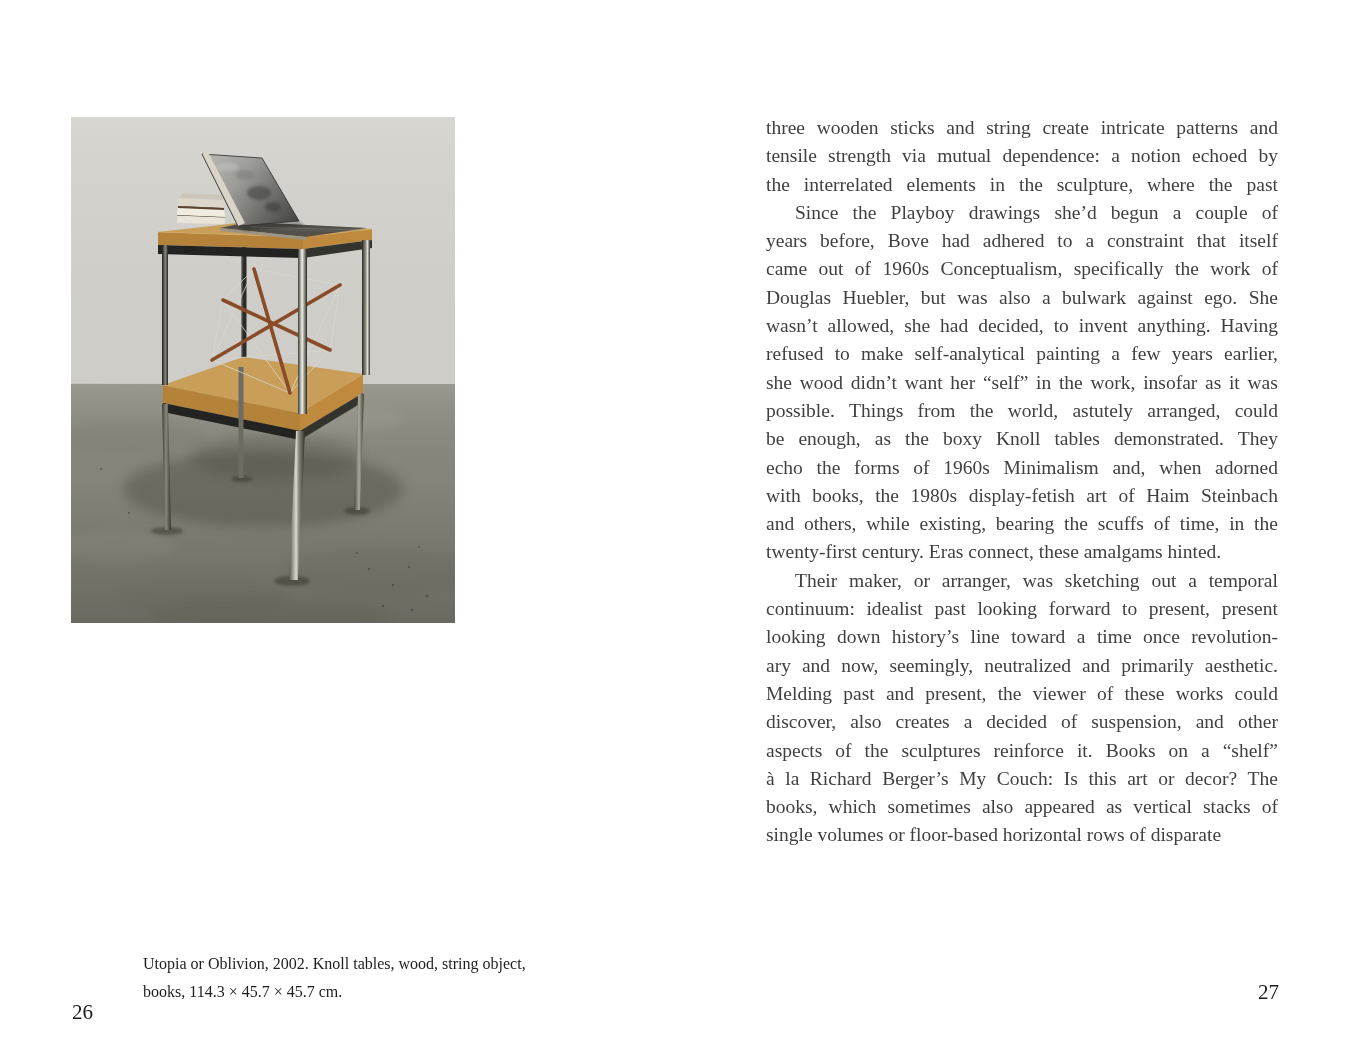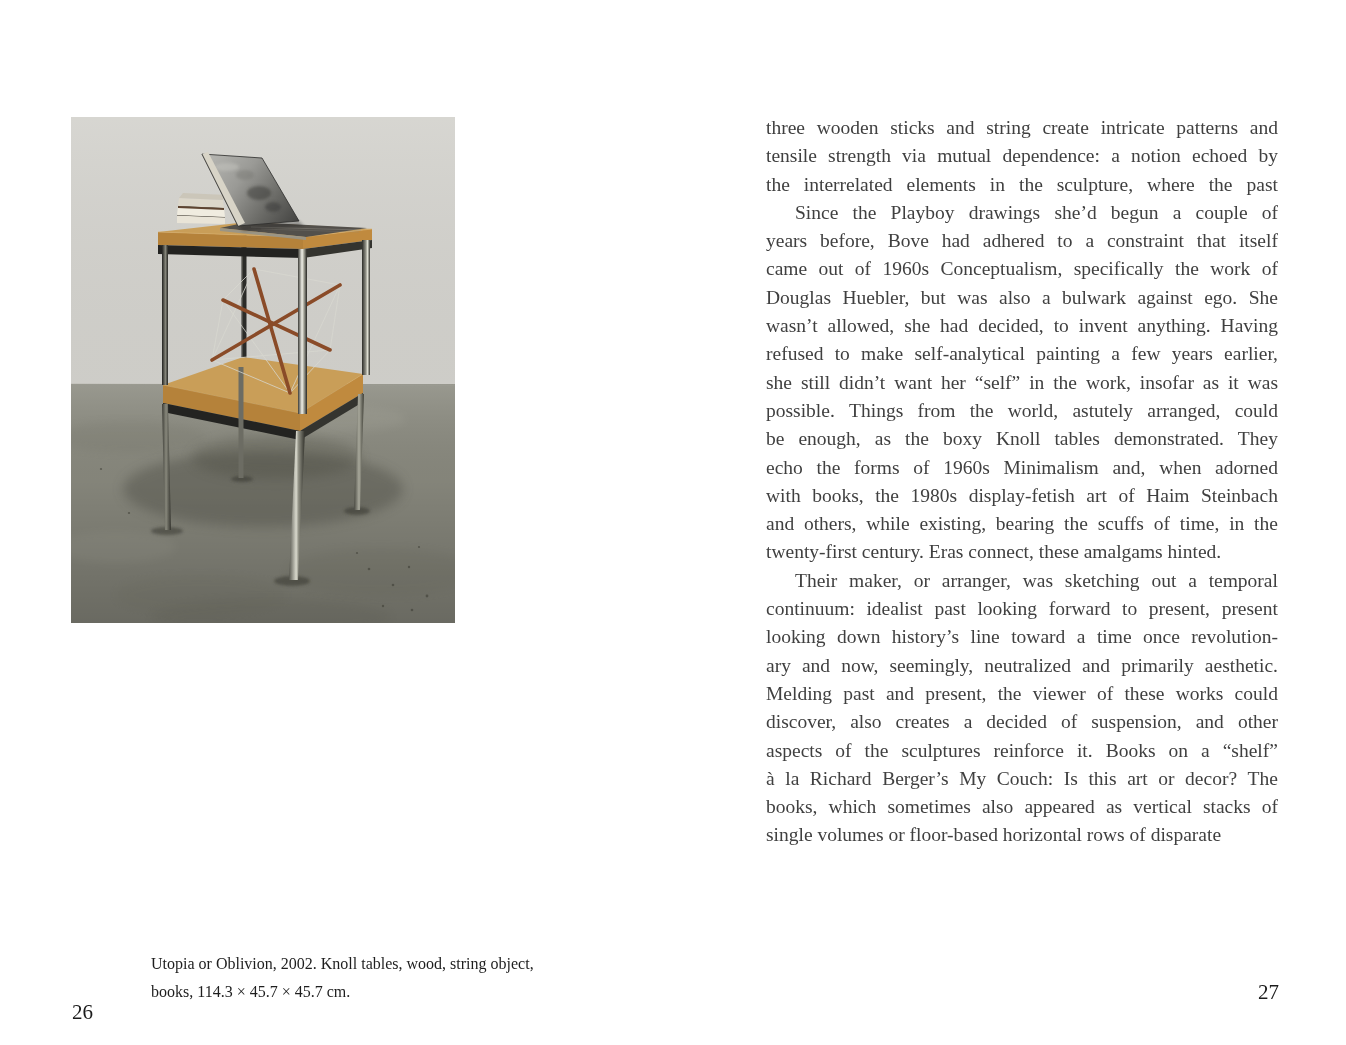--- a/index.html
+++ b/index.html
@@ -1,20 +1,20 @@
 <!DOCTYPE html>
 <html><head>
 <meta charset="utf-8">
 <style>
   html,body{margin:0;padding:0;background:#ffffff;}
   .spread{position:relative;width:1346px;height:1045px;background:#ffffff;overflow:hidden;
           font-family:"Liberation Serif","DejaVu Serif",serif;color:#1f1f1f;}
   .photo{position:absolute;left:71px;top:117px;width:384px;height:506px;}
   .photo svg{display:block;width:100%;height:100%;}
-  .caption{position:absolute;left:80px;top:833px;width:430px;font-size:16px;line-height:22px;color:#1e1e1e;}
+  .caption{position:absolute;left:72px;top:833px;width:430px;font-size:16px;line-height:22px;color:#1e1e1e;}
   .bodycol{position:absolute;left:766px;top:114px;width:512px;font-size:19.5px;color:#404040;}
   .line{height:28.3px;line-height:28.3px;overflow:visible;}
   .jline{display:flex;flex-flow:row nowrap;justify-content:space-between;align-items:baseline;}
   .plain{text-align:left;white-space:nowrap;}
   .indent{padding-left:29px;}
   .i{}
   .w{white-space:nowrap;}
   .folio{position:absolute;font-size:21px;line-height:24px;color:#1b1b1b;}
   .folio-left{left:72px;top:1000px;}
   .folio-right{right:67px;top:980px;text-align:left;}
@@ -322,21 +322,21 @@
           <span class="w"><span>make</span></span>
           <span class="w"><span>self-analytical</span></span>
           <span class="w"><span>painting</span></span>
           <span class="w"><span>a</span></span>
           <span class="w"><span>few</span></span>
           <span class="w"><span>years</span></span>
           <span class="w"><span>earlier,</span></span>
         </div>
         <div class="line jline">
           <span class="w"><span>she</span></span>
-          <span class="w"><span>still</span></span>
+          <span class="w"><span>wood</span></span>
           <span class="w"><span>didn’t</span></span>
           <span class="w"><span>want</span></span>
           <span class="w"><span>her</span></span>
           <span class="w"><span>“self”</span></span>
           <span class="w"><span>in</span></span>
           <span class="w"><span>the</span></span>
           <span class="w"><span>work,</span></span>
           <span class="w"><span>insofar</span></span>
           <span class="w"><span>as</span></span>
           <span class="w"><span>it</span></span>

